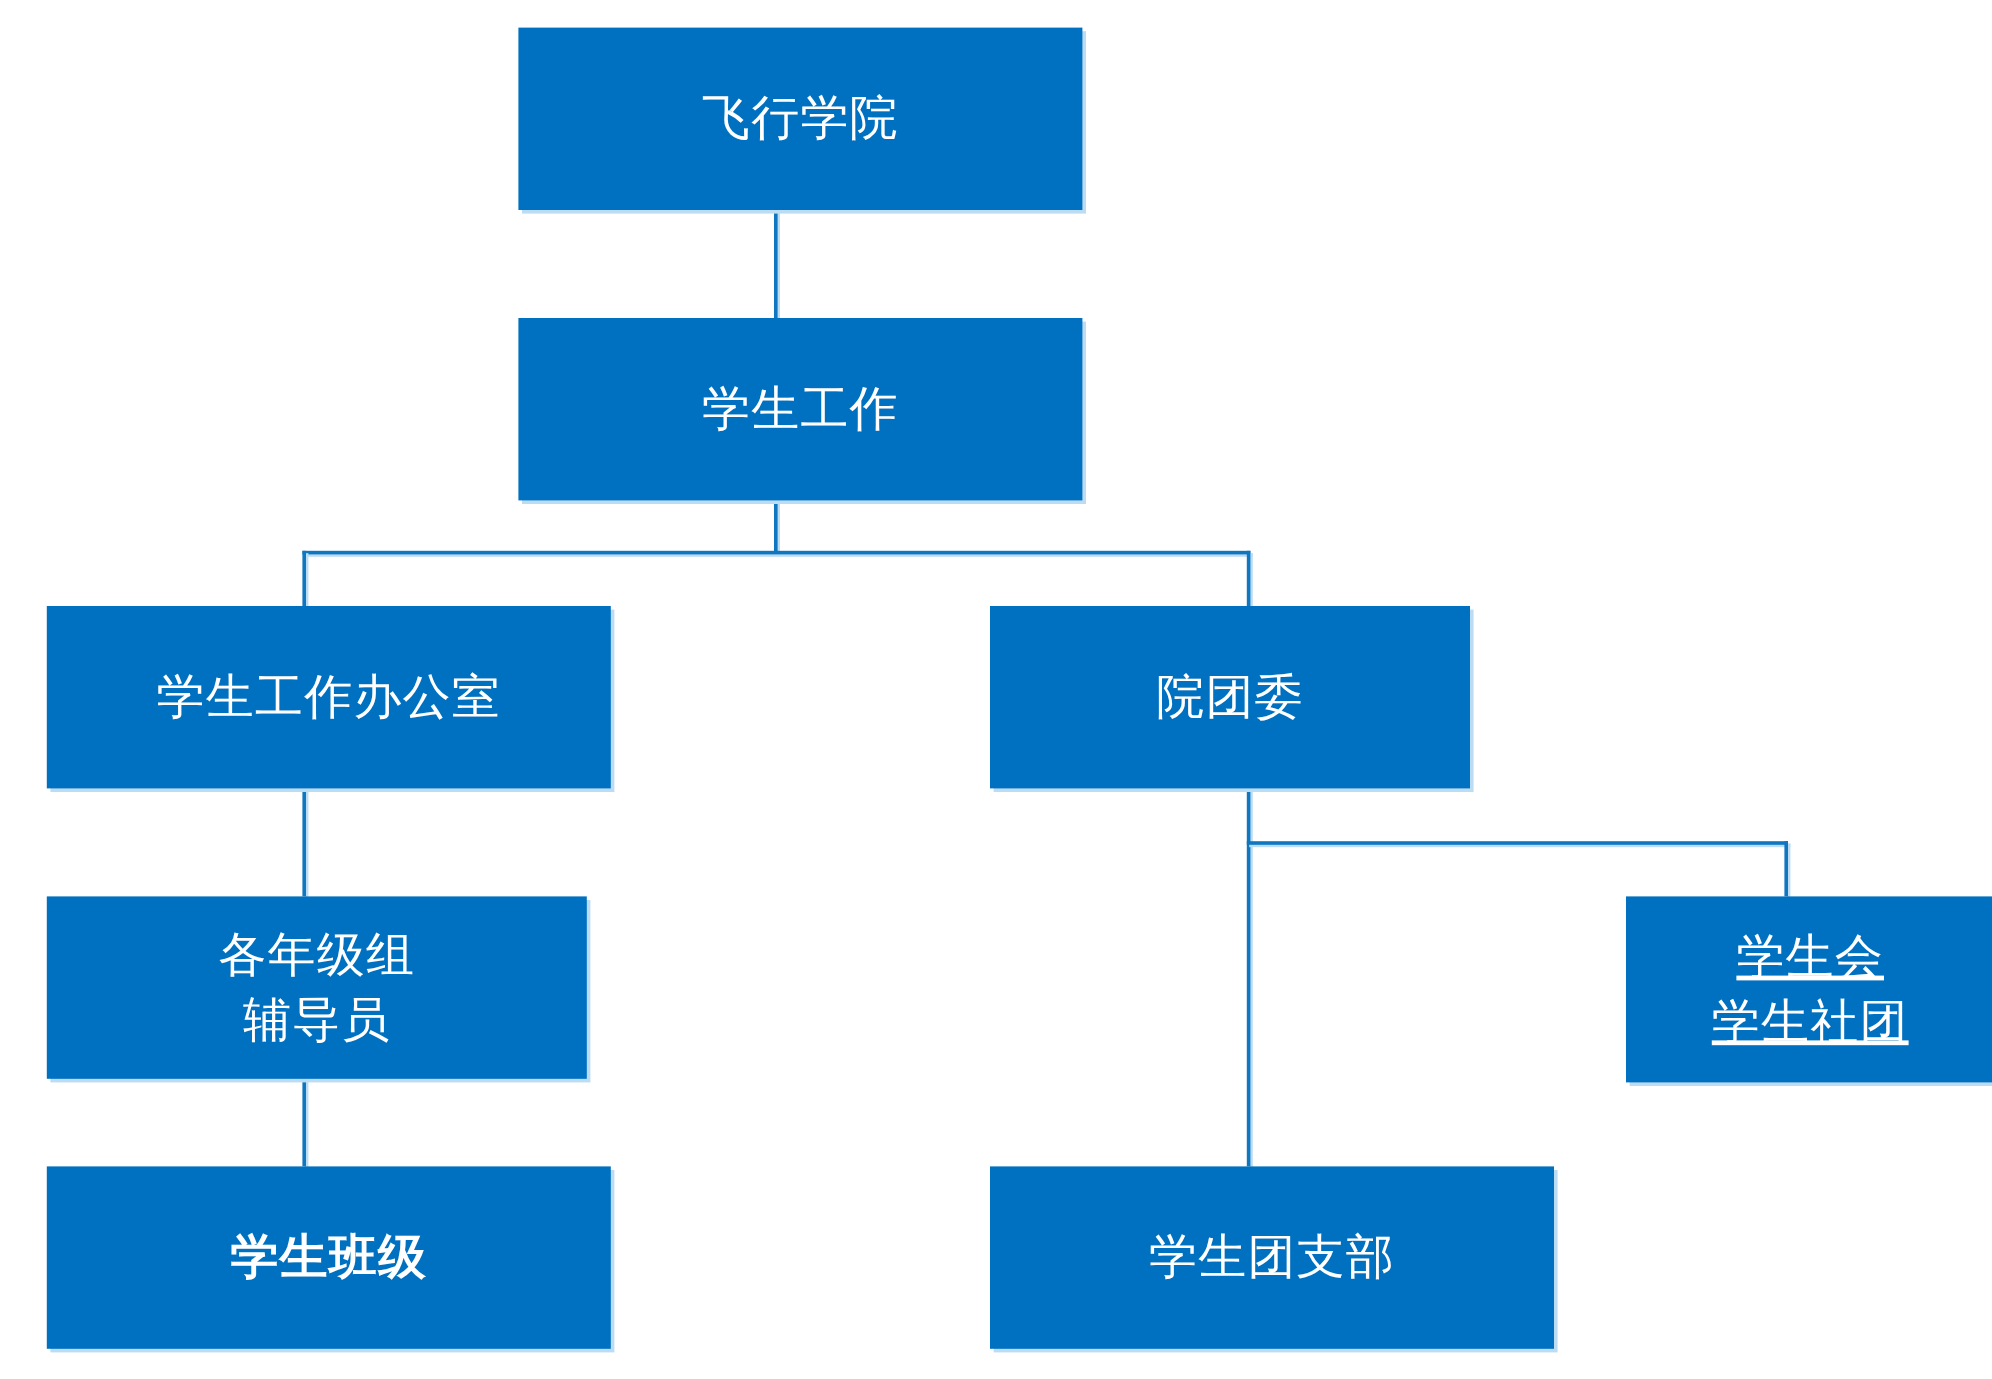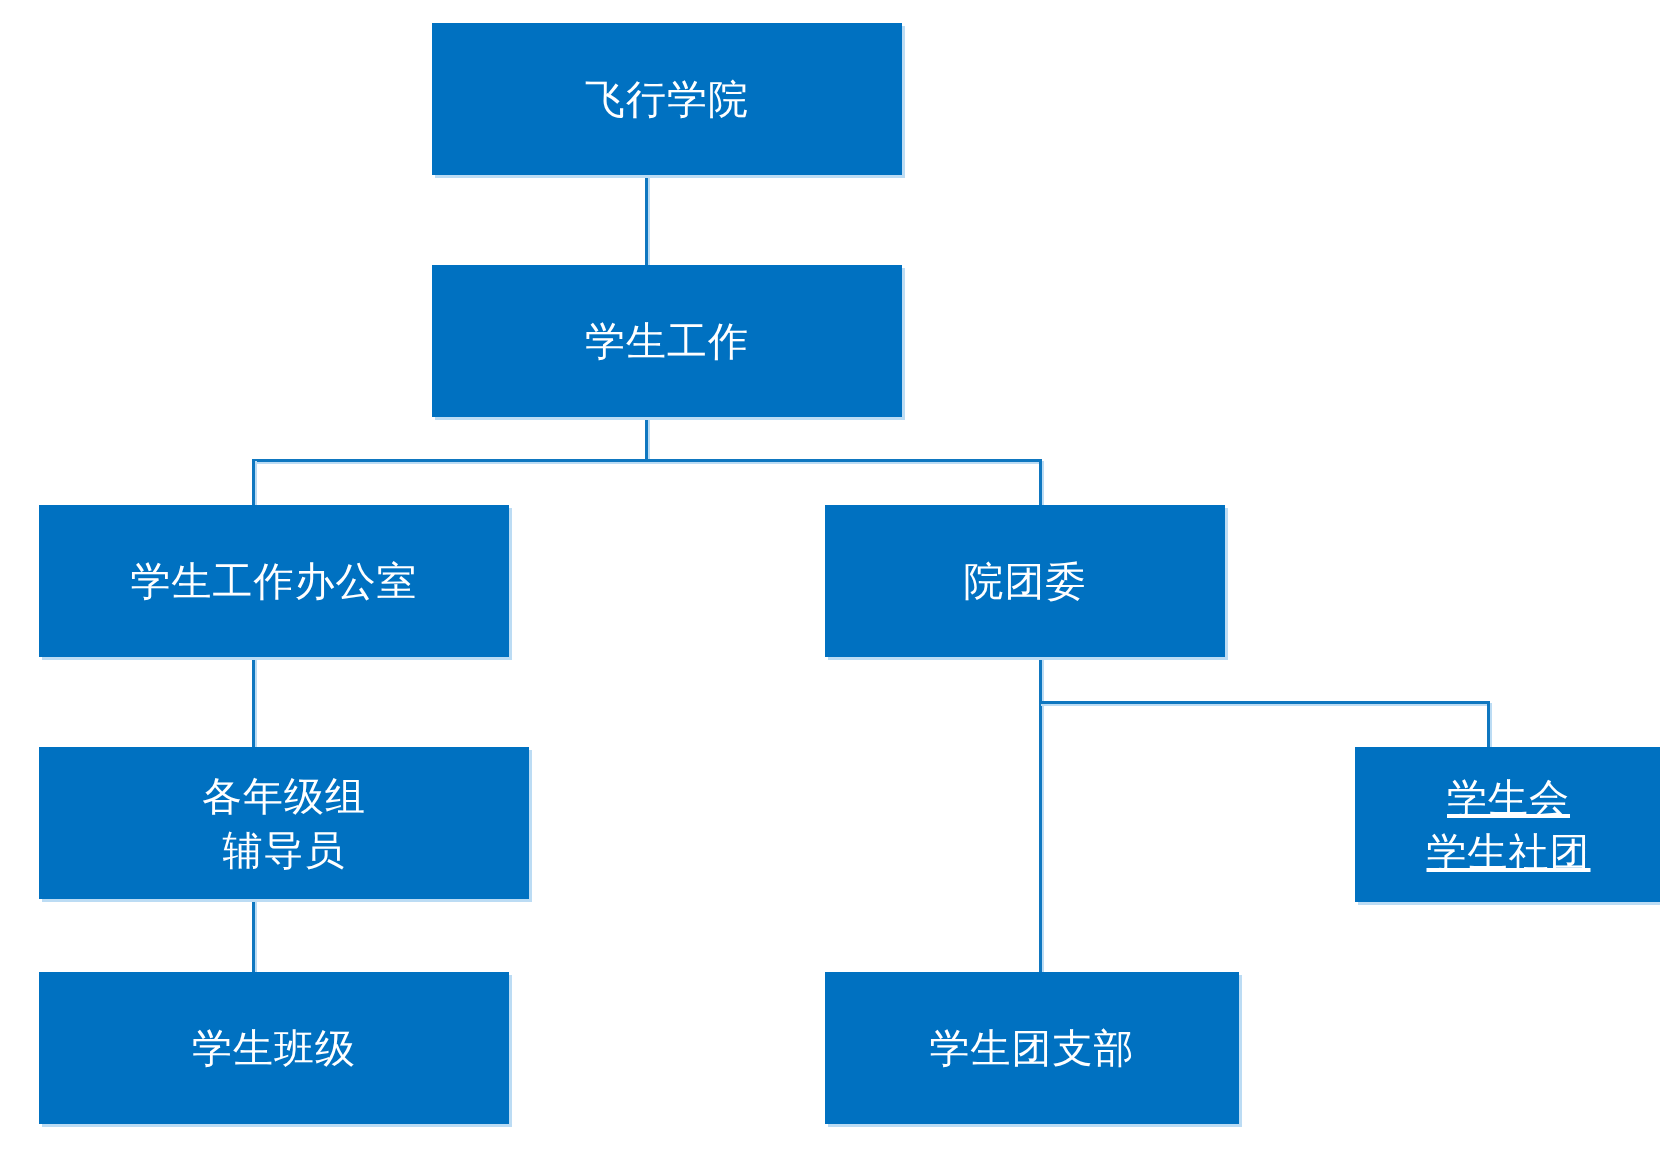--- a/index.html
+++ b/index.html
@@ -34,24 +34,24 @@
     position: absolute;
     background: var(--connector, #0f77c0);
     box-shadow: 2px 2px 0 var(--halo, #bcdcf4);
   }
 
   
   #n-root            { left: 412px;  top: 23px;  width: 470px; height: 152px; }
   #n-student-affairs { left: 412px;  top: 265px; width: 470px; height: 152px; }
   #n-office          { left: 19px;   top: 505px; width: 470px; height: 152px; }
   #n-league          { left: 805px;  top: 505px; width: 400px; height: 152px; }
-  #n-counselors      { left: 19px;   top: 747px; width: 490px; height: 152px; }
+  #n-counselors      { left: 19px;   top: 747px; width: 450px; height: 152px; }
   #n-union           { left: 1335px; top: 747px; width: 307px; height: 155px; text-decoration: underline; }
-  #n-classes         { left: 19px;   top: 972px; width: 470px; height: 152px; }
-  #n-branch          { left: 805px;  top: 972px; width: 414px; height: 152px; }
+  #n-classes         { left: 19px;   top: 972px; width: 470px; height: 152px; font-weight: bold; }
+  #n-branch          { left: 805px;  top: 972px; width: 470px; height: 152px; }
 
   
   #ln-root-sa     { left: 645px;  top: 175px; width: 3px;   height: 90px;  }
   #ln-sa-drop     { left: 645px;  top: 417px; width: 3px;   height: 43px;  }
   #ln-split-h     { left: 252px;  top: 459px; width: 790px; height: 3px;   }
   #ln-drop-office { left: 252px;  top: 459px; width: 3px;   height: 46px;  }
   #ln-drop-league { left: 1039px; top: 459px; width: 3px;   height: 46px;  }
   #ln-office-coun { left: 252px;  top: 657px; width: 3px;   height: 90px;  }
   #ln-coun-class  { left: 252px;  top: 899px; width: 3px;   height: 73px;  }
   #ln-league-br   { left: 1039px; top: 657px; width: 3px;   height: 315px; }

